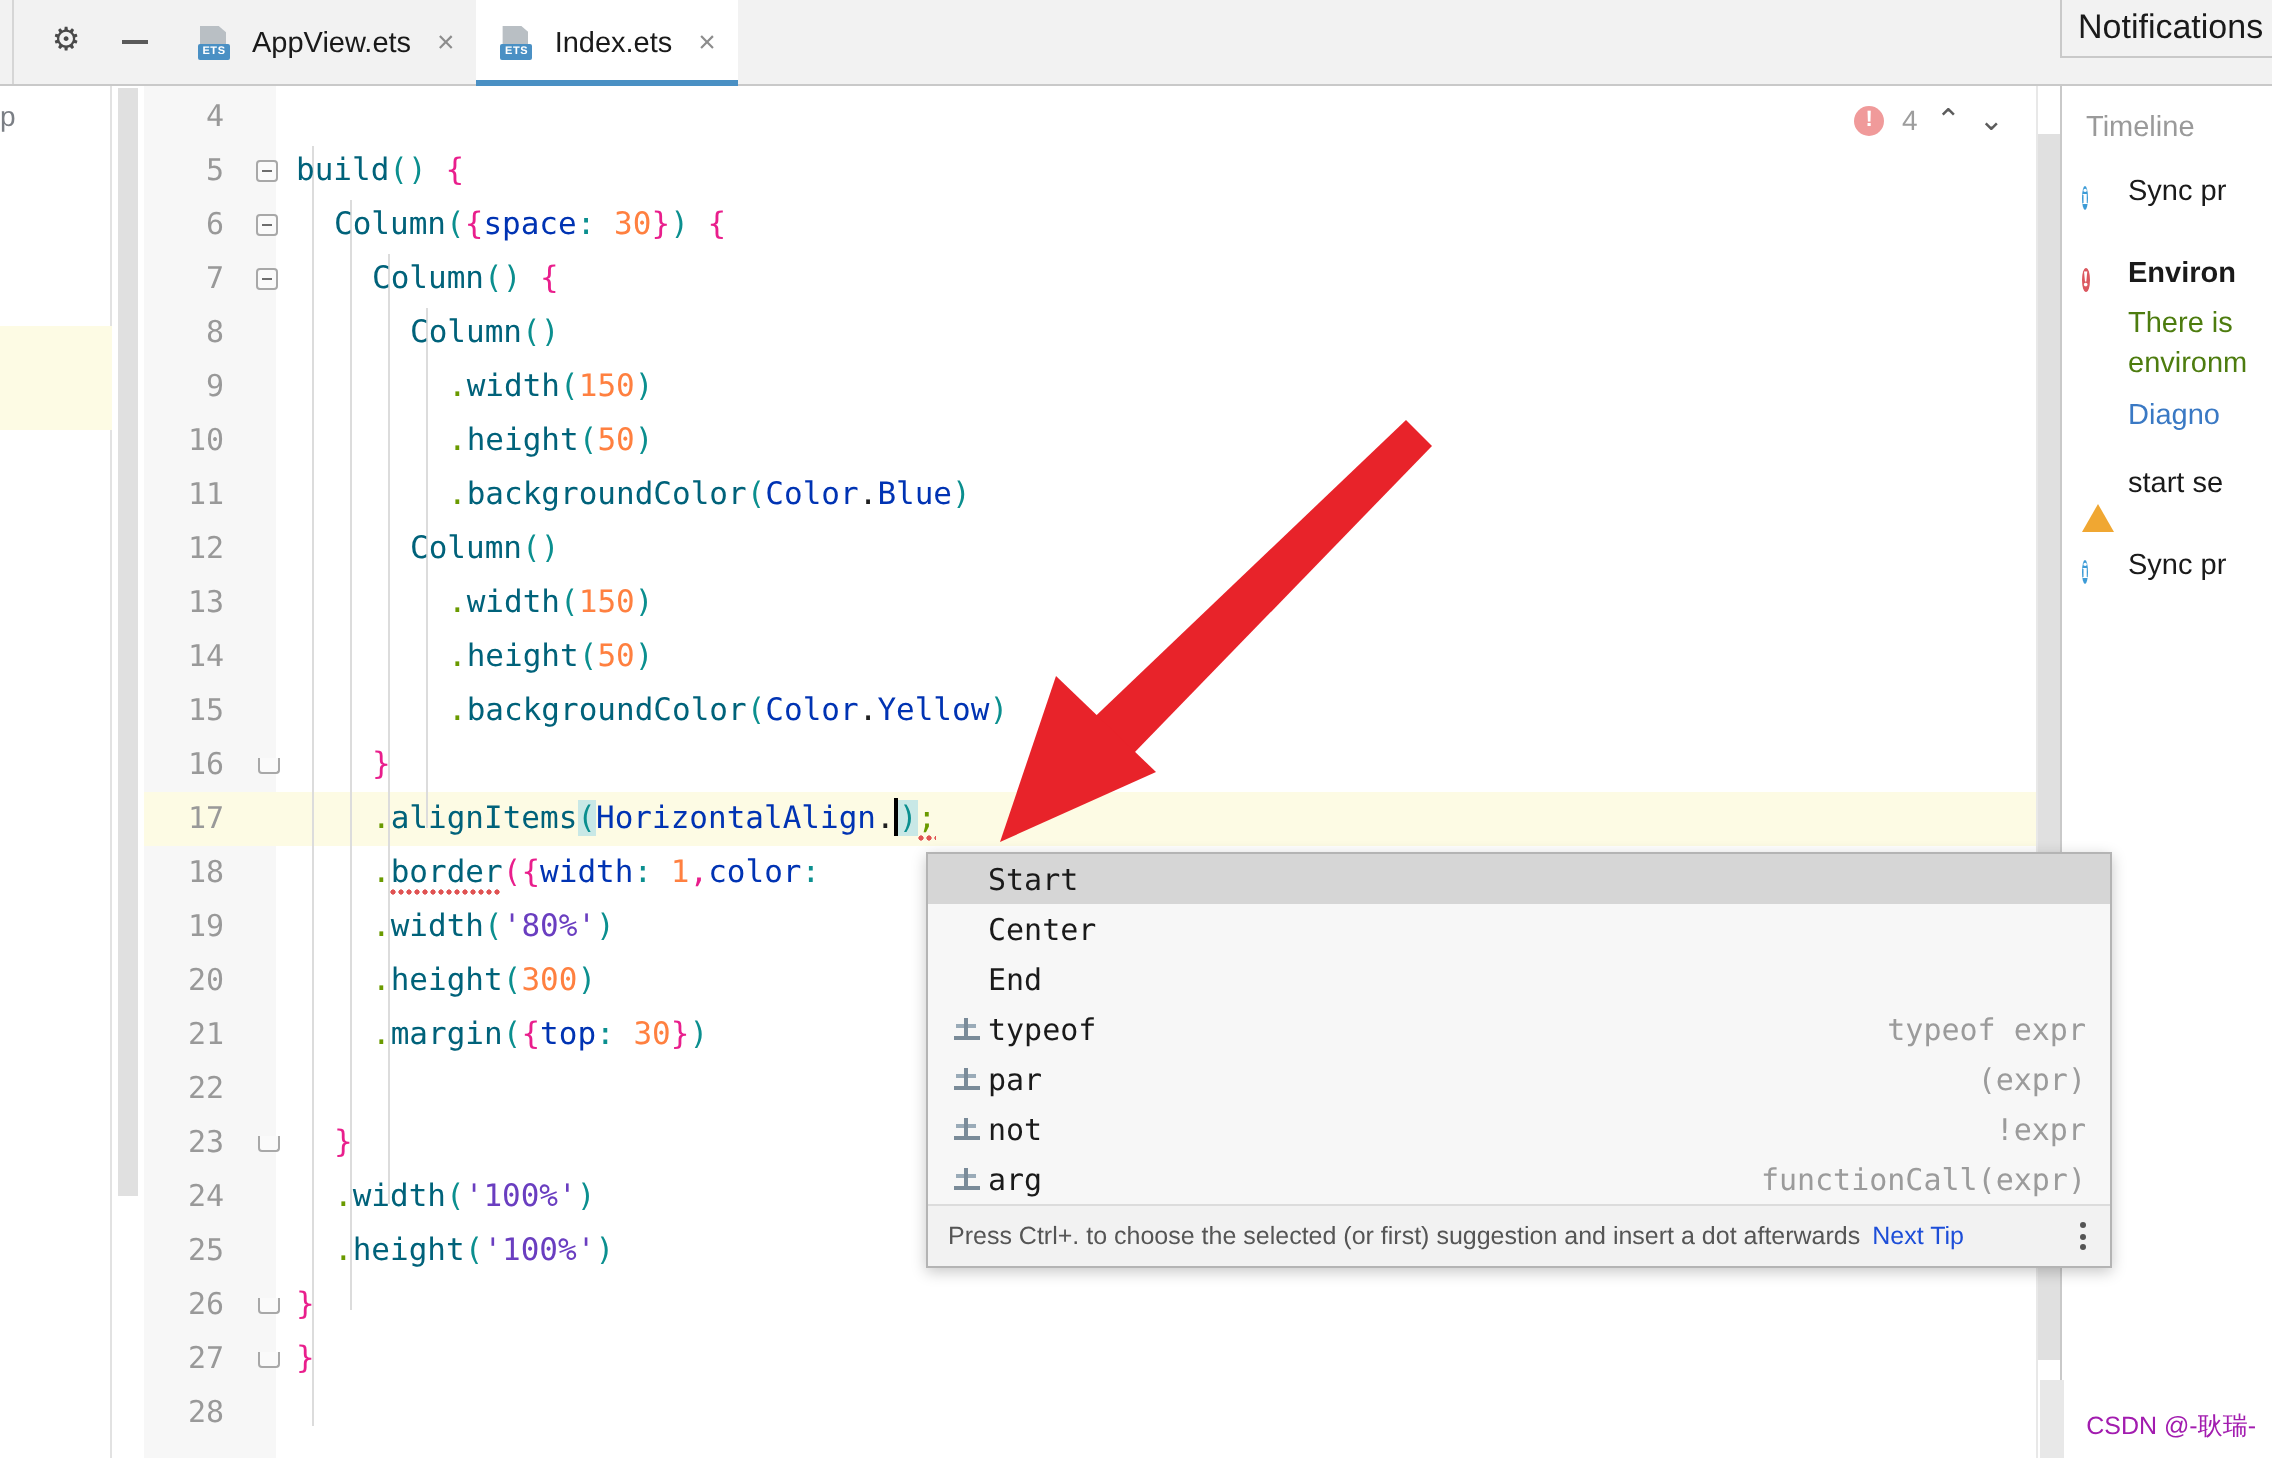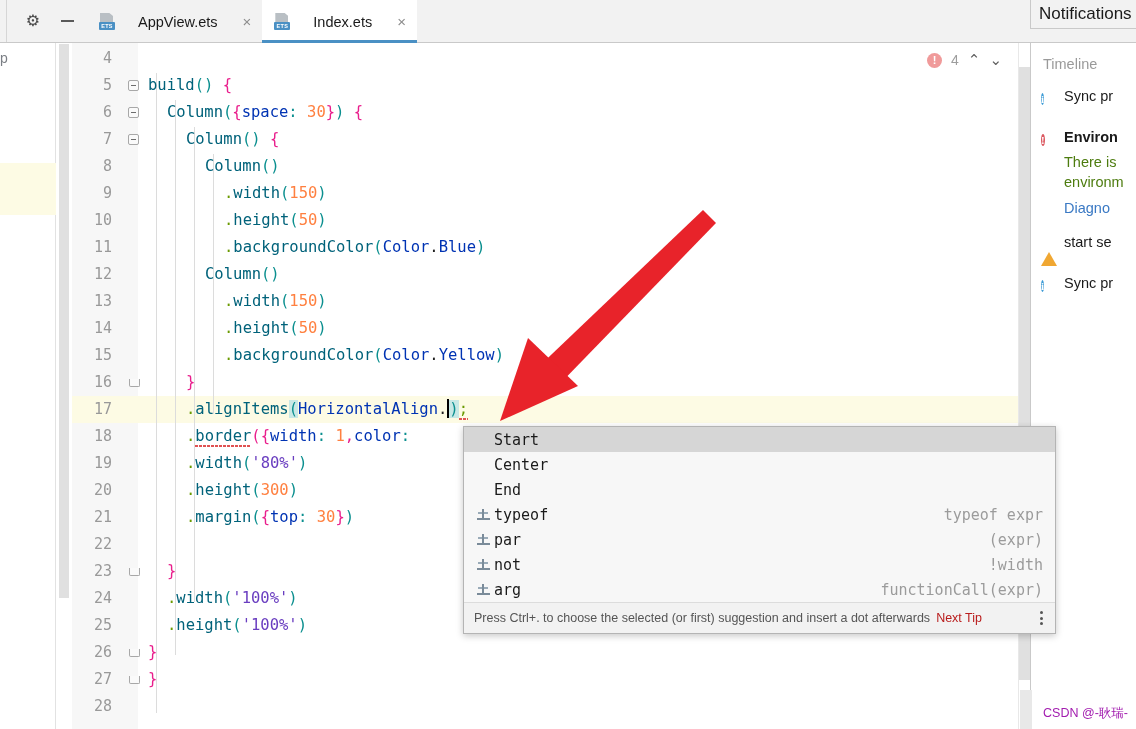--- a/index.html
+++ b/index.html
@@ -27,21 +27,21 @@
   .tb-icon {
     width: 20px; height: 20px;
     display: flex; align-items: center; justify-content: center;
     color: #4a4a4a;
   }
   .gear { font-size: 16px; line-height: 1; }
   .minus { display: inline-block; width: 13px; height: 2px; background: #5a5a5a; }
 
   .tabs { display: flex; align-items: stretch; height: 43px; }
   .tab {
-    display: flex; align-items: center; gap: 23px;
+    display: flex; align-items: center; gap: 11px;
     padding: 0 11px 0 12px;
     height: 43px;
     font-size: 14.5px;
     color: #1a1a1a;
     position: relative;
     cursor: default;
   }
   .tab.active { background: #ffffff; }
   .tab.active::after {
     content: ""; position: absolute; left: 0; right: 0; bottom: 0;
@@ -241,21 +241,21 @@
   .pop-label { flex: 0 0 auto; }
   .pop-hint {
     margin-left: auto; color: #9b9b9b; font-size: 15px;
   }
   .pop-footer {
     height: 31px; background: #f2f2f2; border-top: 1px solid #dcdcdc;
     display: flex; align-items: center; padding: 0 8px 0 10px;
     font-family: "Liberation Sans", sans-serif;
     font-size: 12.5px; color: #555;
   }
-  .pop-footer .next-tip { color: #b91c1c; margin-left: 6px; cursor: pointer; }
+  .pop-footer .next-tip { color: #1d4ed8; margin-left: 6px; cursor: pointer; }
   .pop-footer .kebab2 {
     margin-left: auto; display: flex; flex-direction: column; gap: 2.5px; padding: 4px 4px; cursor: pointer;
   }
   .pop-footer .kebab2 i { width: 3px; height: 3px; border-radius: 50%; background: #555; display: block; }
 
   
   .arrow-svg { position: absolute; left: 460px; top: 205px; z-index: 50; pointer-events: none; }
 
   
   .notif-panel {
@@ -453,21 +453,21 @@
           <span class="pop-label">par</span>
           <span class="pop-hint">(expr)</span>
         </div>
         <div class="pop-item">
           <span class="pop-ico">
             <span class="tmpl-ico">
               <i></i>
             </span>
           </span>
           <span class="pop-label">not</span>
-          <span class="pop-hint">!width</span>
+          <span class="pop-hint">!expr</span>
         </div>
         <div class="pop-item">
           <span class="pop-ico">
             <span class="tmpl-ico">
               <i></i>
             </span>
           </span>
           <span class="pop-label">arg</span>
           <span class="pop-hint">functionCall(expr)</span>
         </div>

